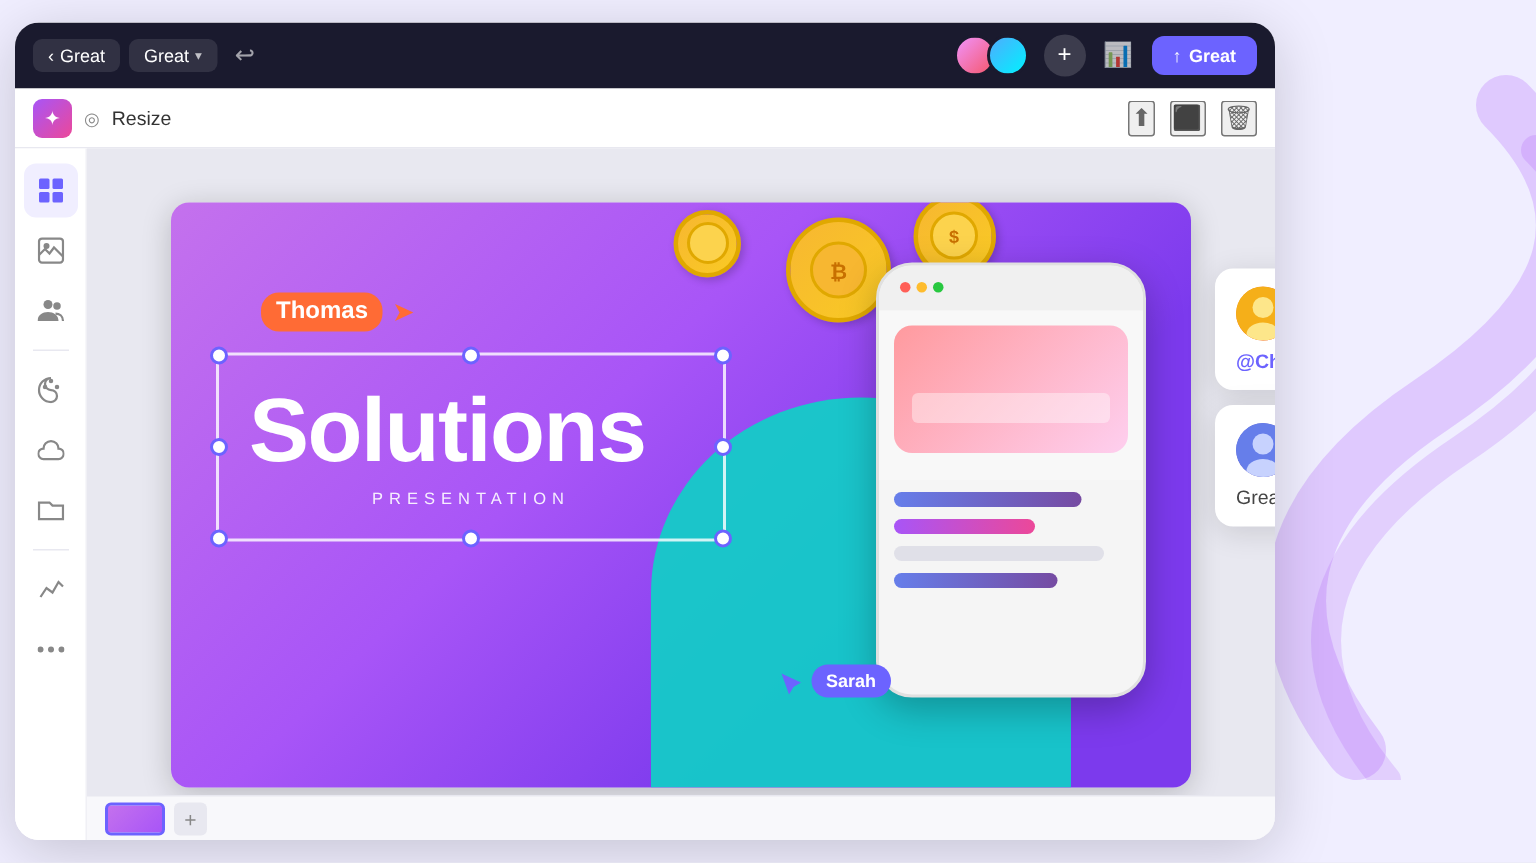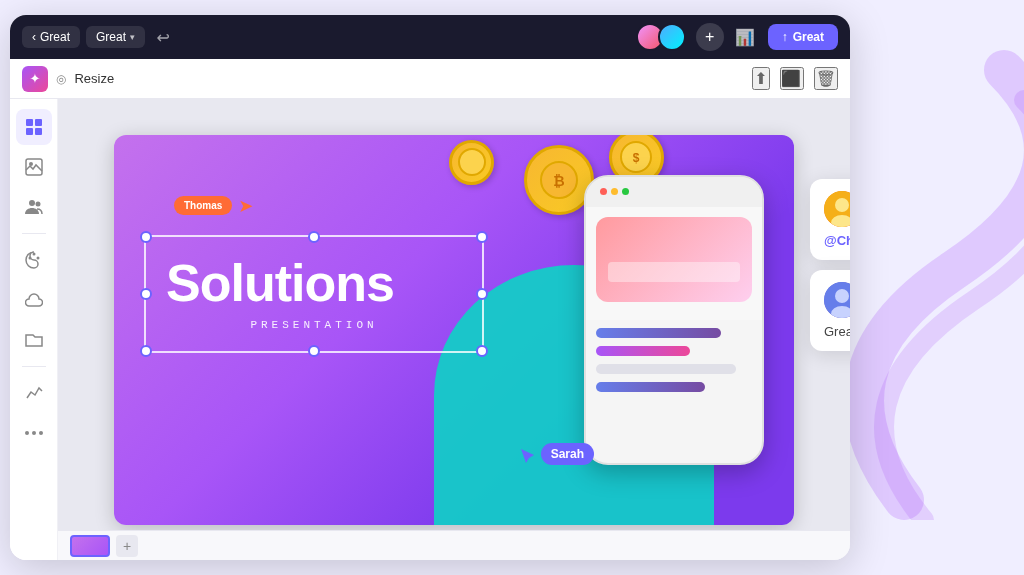--- a/index.html
+++ b/index.html
@@ -353,49 +353,48 @@
     .h-mr { top: 50%; right: -6px; transform: translateY(-50%); }
 
     .slide-digital {
       font-size: 52px;
       font-weight: 300;
       color: white;
       line-height: 1.1;
       letter-spacing: -1px;
     }
     .slide-solutions {
-      font-size: 52px;
+      font-size: 60px;
       font-weight: 900;
       color: white;
       line-height: 1;
       letter-spacing: -1px;
     }
     .slide-presentation {
       font-size: 11px;
       letter-spacing: 4px;
       color: rgba(255,255,255,0.9);
       margin-top: 10px;
       text-align: center;
-      font-family: Liberation Mono, monospace;
     }
 
     
     .cursor-thomas {
       position: absolute;
       top: 60px;
       left: 60px;
       display: flex;
       align-items: center;
       gap: 4px;
       z-index: 5;
     }
     .cursor-label {
       background: #ff6b35;
       color: white;
-      font-size: 10px;
+      font-size: 16px;
       font-weight: 600;
       padding: 4px 10px;
       border-radius: 12px;
     }
     .cursor-arrow {
       color: #ff6b35;
       font-size: 18px;
       margin-left: 2px;
     }
 

